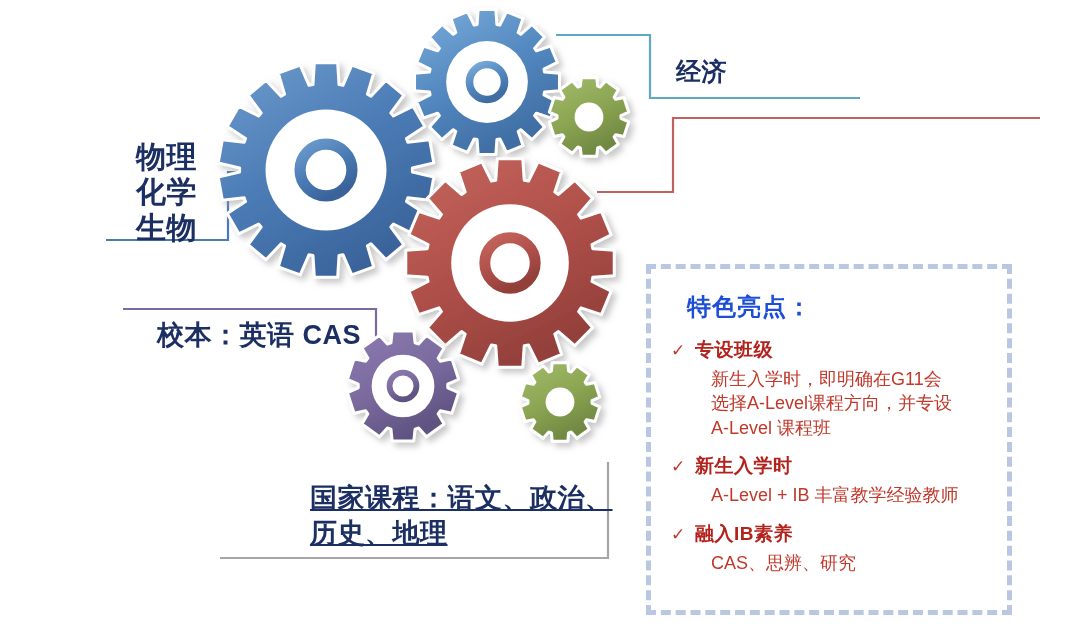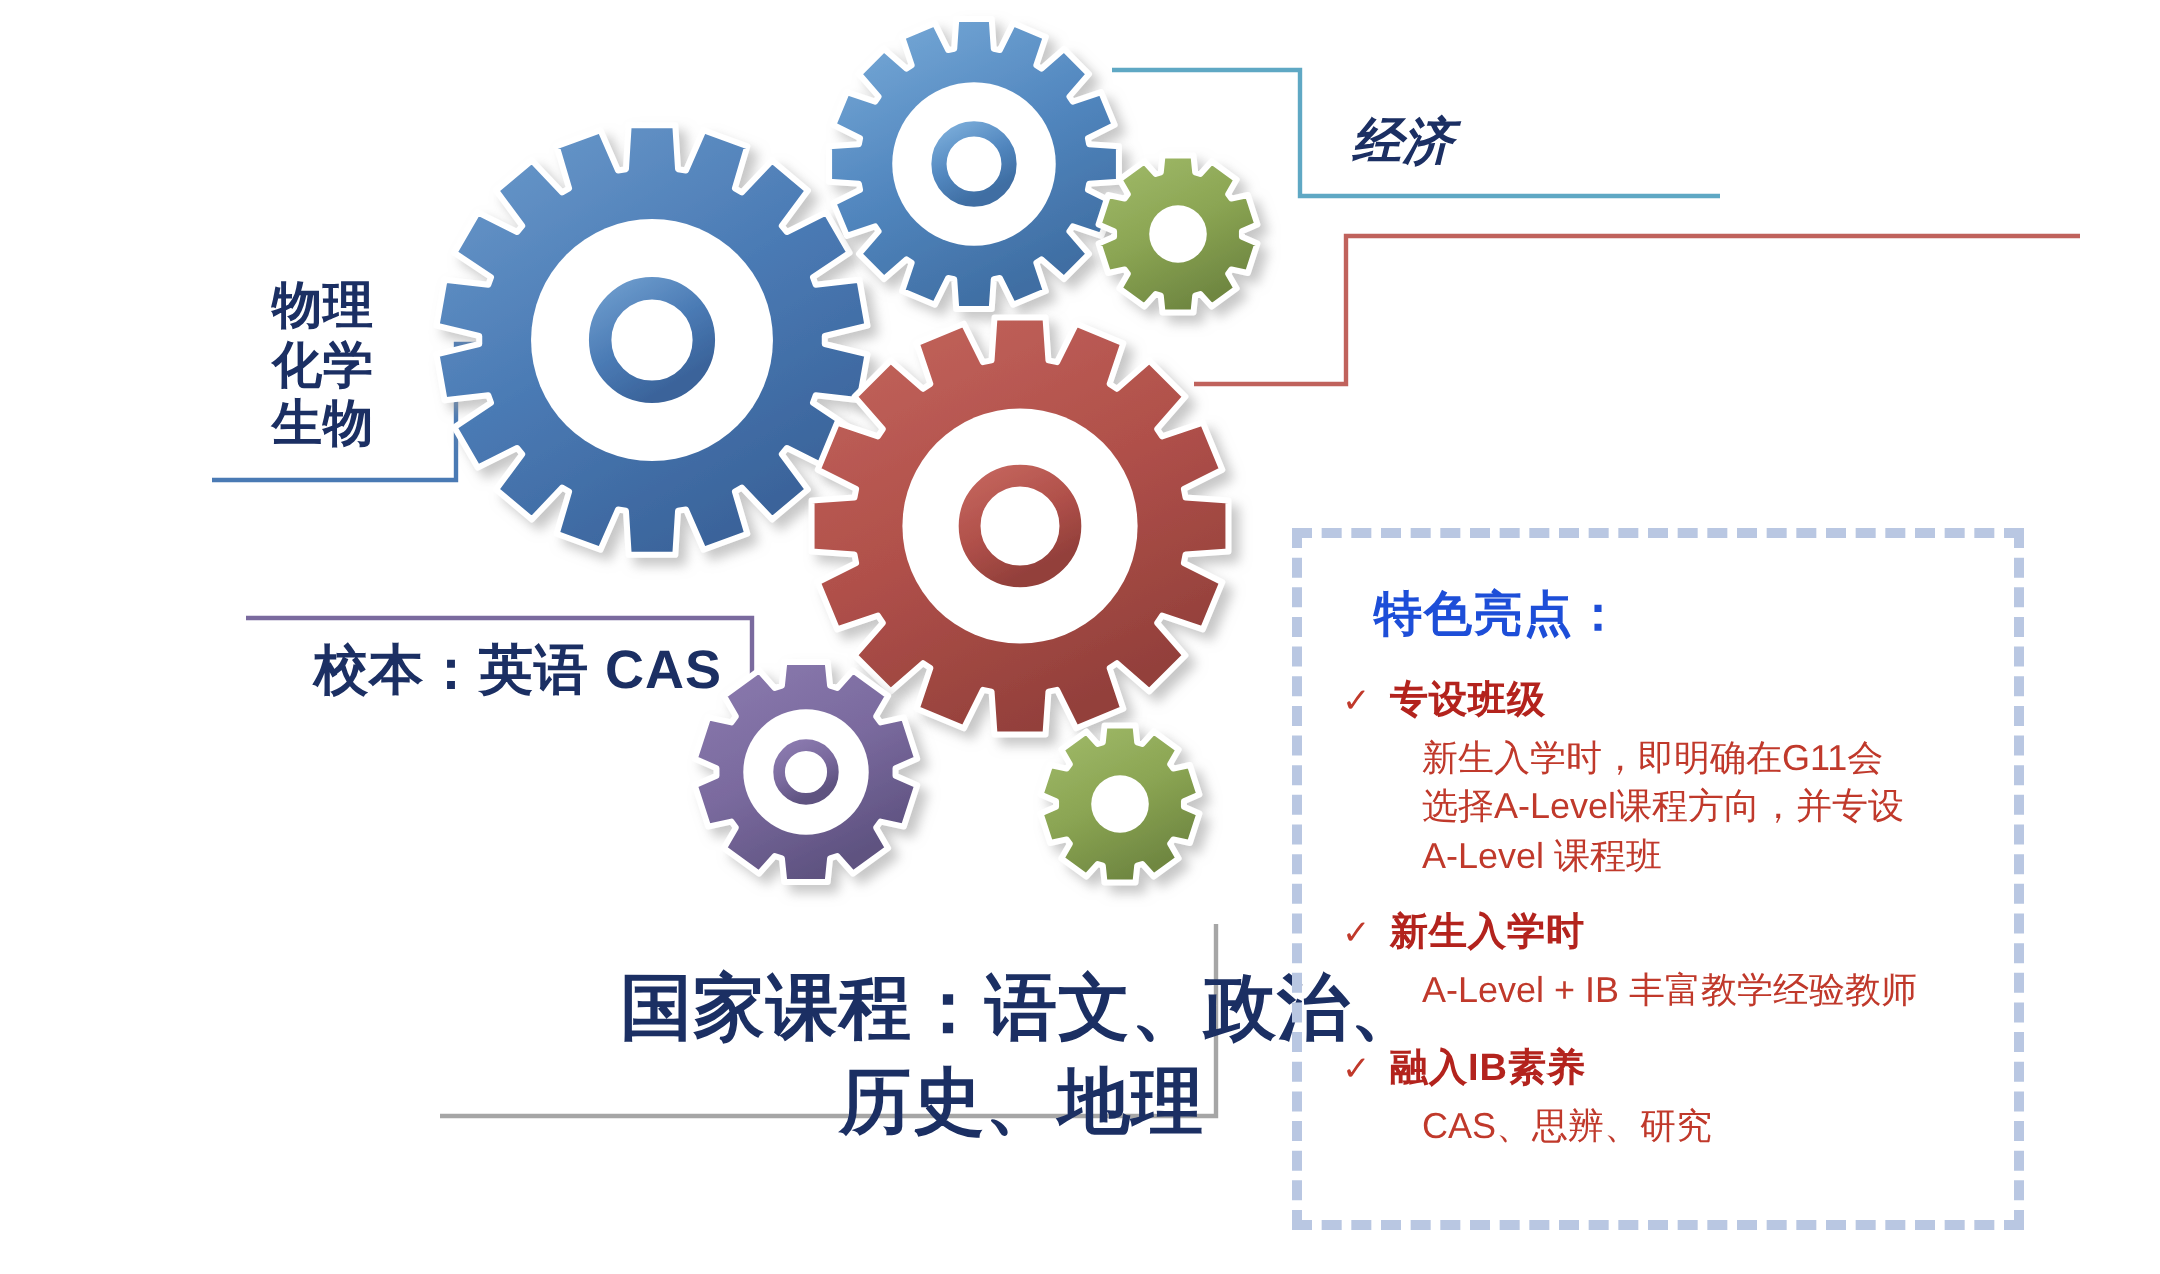--- a/index.html
+++ b/index.html
@@ -31,47 +31,47 @@
     position: absolute;
     color: #1b2f63;
     font-weight: bold;
     letter-spacing: 0.5px;
     line-height: 1.18;
     white-space: pre-line;
   }
   .label-physics {
     left: 136px;
     top: 139px;
-    font-size: 25px;
+    font-size: 30px;
     text-align: center;
   }
   .label-econ {
     left: 676px;
     top: 57px;
     font-size: 25px;
-    font-style: italic;
   }
   .label-math {
     left: 680px;
     top: 125px;
     font-size: 25px;
     line-height: 1.26;
   }
   .label-school {
     left: 145px;
     top: 320px;
     font-size: 27px;
     margin-left: 12px;
   }
   .label-national {
     left: 310px;
     top: 481px;
-    font-size: 36px;
-    text-align: center;
+    font-size: 27px;
+    text-align: left;
     line-height: 1.3;
+    text-decoration: underline;
   }
 
   
   .panel {
     position: absolute;
     left: 646px;
     top: 264px;
     width: 366px;
     height: 351px;
     box-sizing: border-box;

